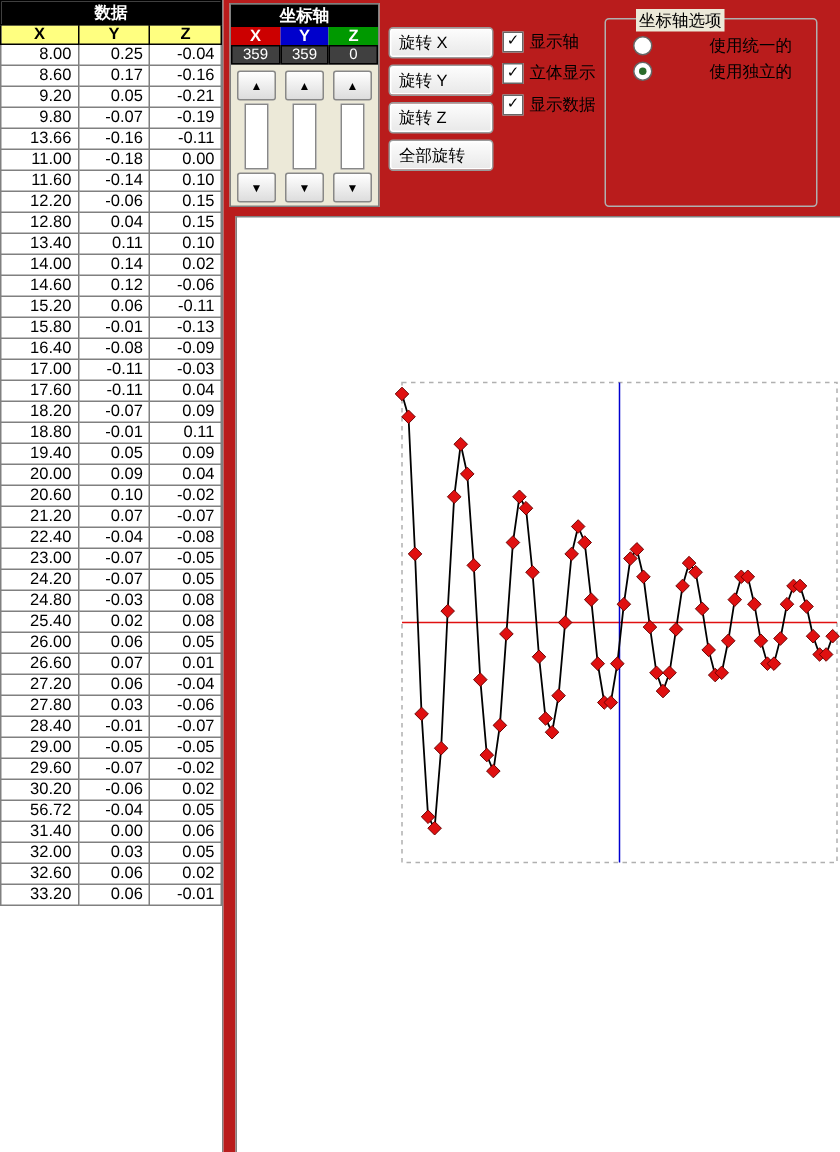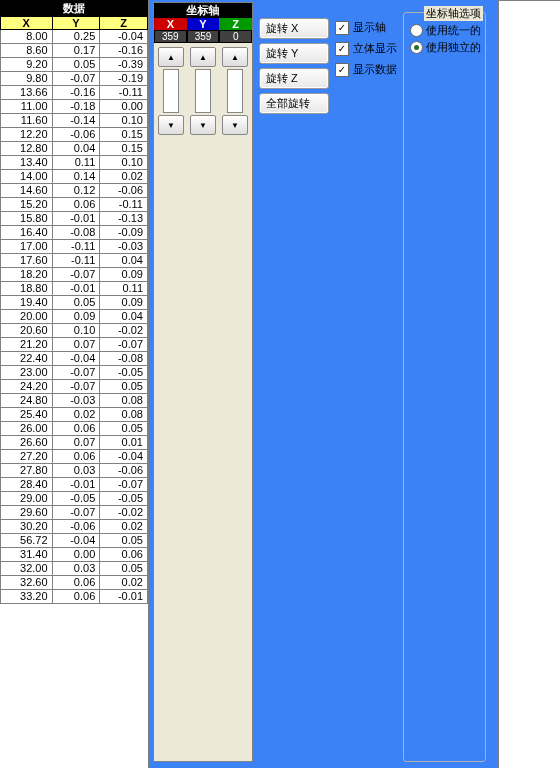--- a/index.html
+++ b/index.html
@@ -2,21 +2,21 @@
 <html><head>
 <meta charset="utf-8">
 <style>
 html,body{margin:0;padding:0;font-family:"Microsoft YaHei",SimSun,Arial,sans-serif;font-size:11px;background:#ece9d8;color:#000;}
 .app{display:flex;width:560px;height:768px;background:#fff;}
 .left{width:148px;border-right:1px solid #808080;overflow:hidden;background:#fff;}
 .tbl{width:100%;border-collapse:collapse;font-size:11px;}
 .tbl th{background:#ffff80;border:1px solid #000;font-weight:bold;text-align:center;padding:0;margin-top:12px;}
 .tbl th.title{background:#000;color:#fff;}
 .tbl td{border:1px solid #808080;text-align:right;padding:0 4px 0 0;height:13px;line-height:13px;font-family:Arial,sans-serif;font-size:11px;}
-.right{flex:1;display:flex;flex-direction:row;background:#3b82f6;overflow:hidden;}
+.right{flex:1;display:flex;flex-direction:column;background:#b91c1c;overflow:hidden;}
 .controls{display:flex;padding:2px 4px 6px 4px;gap:6px;}
 .axis-box{border:1px solid #808080;background:#ece9d8;padding:0 0 2px 0;}
 .axis-title{background:#000;color:#fff;text-align:center;font-weight:bold;padding:0 4px;font-size:11px;}
 .axis-hdr{display:flex;}
 .axis-hdr div{flex:1;text-align:center;color:#fff;font-weight:bold;font-size:11px;padding:0;}
 .ax-x{background:#c00;}
 .ax-y{background:#00c;}
 .ax-z{background:#090;}
 .axis-vals{display:flex;}
 .axis-vals div{flex:1;text-align:center;background:#404040;color:#fff;font-size:10px;border:1px solid #000;}
@@ -26,21 +26,21 @@
 .track{width:14px;height:42px;background:#fff;border:1px solid #888;margin:2px 0;position:relative;}
 .btncol{display:flex;flex-direction:column;gap:4px;padding-top:16px;}
 .wbtn{min-width:56px;padding:2px 6px;background:linear-gradient(#fdfdfd,#e8e8e8);border:1px solid #9a9a9a;border-radius:3px;font-size:11px;box-shadow:0 0 0 1px #fff inset;}
 .chkcol{display:flex;flex-direction:column;gap:6px;padding-top:18px;}
 .chkrow{display:flex;align-items:center;gap:4px;font-size:11px;}
 .chkbox{width:12px;height:12px;border:1px solid #666;background:#fff;display:flex;align-items:center;justify-content:center;font-size:10px;line-height:10px;}
 .grpbox{border:1px solid #b0b0b0;border-radius:3px;padding:8px 4px 4px 6px;position:relative;margin-top:10px;}
 .grplabel{position:absolute;top:-7px;left:20px;background:#ece9d8;padding:0 2px;font-size:11px;}
 .radio{width:11px;height:11px;border:1px solid #666;border-radius:50%;background:#fff;display:inline-flex;align-items:center;justify-content:center;margin-right:3px;vertical-align:middle;}
 .radio .dot{width:5px;height:5px;background:#2a6b2a;border-radius:50%;}
-.radrow{font-size:11px;display:flex;align-items:center;white-space:nowrap;margin:2px 0;}
+.radrow{font-size:11px;display:flex;align-items:center;white-space:nowrap;margin:2px 12px;gap:35px;}
 .plotwrap{flex:1;margin:0 0 0 8px;border-left:1px solid #808080;border-top:1px solid #808080;background:#fff;overflow:hidden;}
 </style>
 </head>
 <body>
 
 <div class="app">
   <div class="left">
     <table class="tbl">
       <thead>
         <tr>
@@ -59,21 +59,21 @@
             <td>-0.04</td>
           </tr>
           <tr>
             <td>8.60</td>
             <td>0.17</td>
             <td>-0.16</td>
           </tr>
           <tr>
             <td>9.20</td>
             <td>0.05</td>
-            <td>-0.39</td>
+            <td>-0.21</td>
           </tr>
           <tr>
             <td>9.80</td>
             <td>-0.07</td>
             <td>-0.19</td>
           </tr>
           <tr>
             <td>13.66</td>
             <td>-0.16</td>
             <td>-0.11</td>

